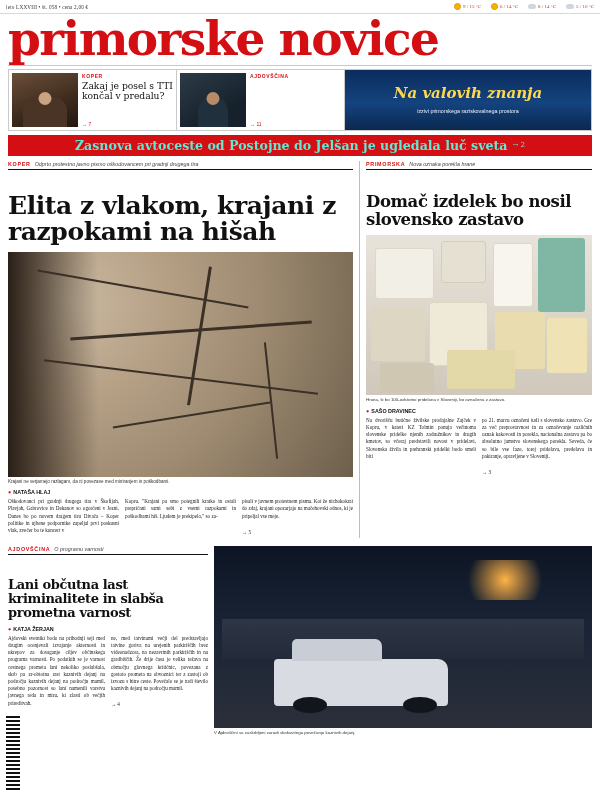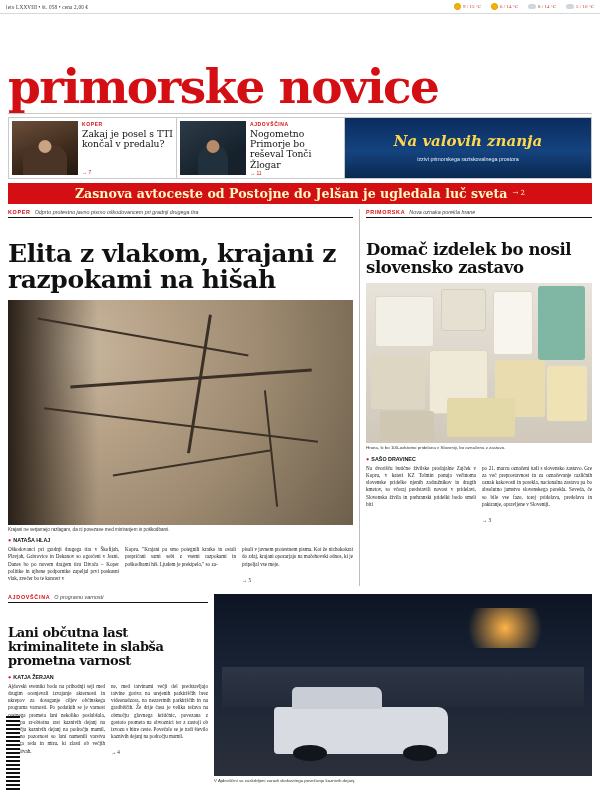--- a/index.html
+++ b/index.html
@@ -39,21 +39,20 @@
   }
   .wx .cloud {
     width: 8px; height: 5px; border-radius: 3px;
     background: #cfd6dd; display: inline-block;
   }
   .wx span.t { color: #c0392b; font-size: 5px; }
 
   
   .masthead {
     padding: 3px 16px 1px 8px;
-    margin-top: 48px;
   }
   .masthead .title {
     font-family: "DejaVu Serif", serif;
     font-weight: bold;
     font-size: 47px;
     line-height: 0.95;
     color: #d40f14;
     letter-spacing: -1.6px;
   }
   .rule-thin { height: 1px; background: #c9c9c9; margin: 2px 8px 0 8px; }
@@ -126,21 +125,21 @@
   }
   .promo.c .ad-sub {
     font-family: "Liberation Sans", sans-serif;
     font-size: 5.4px; color: #eaf2ff; margin-top: 3px; text-align: center;
   }
 
   
   .redbar {
     margin: 4px 8px 0 8px;
     background: #d40f14;
-    color: #fef9c3;
+    color: #5eead4;
     height: 21px;
     display: flex; align-items: center; justify-content: center;
     font-family: "DejaVu Serif", serif;
     font-weight: bold;
     font-size: 12.6px;
   }
   .redbar .pg { font-size: 7px; font-weight: normal; margin-left: 5px; }
 
   
   .content {
@@ -333,21 +332,20 @@
       </div>
     </div>
 
     <div class="promo b">
       <div class="promo-img">
         <div class="fig"></div>
           <div class="head"></div>
       </div>
       <div class="promo-txt">
         <div class="promo-kicker">AJDOVŠČINA</div>
-        <div class="promo-head">Nogometno Primorje bo reševal Tonči Žlogar</div>
         <div class="promo-page">→ 11</div>
       </div>
     </div>
 
     <div class="promo c">
       <div class="ad-title">Na valovih znanja</div>
       <div class="ad-sub">izzivi primorskega raziskovalnega prostora</div>
     </div>
   </div>
 

